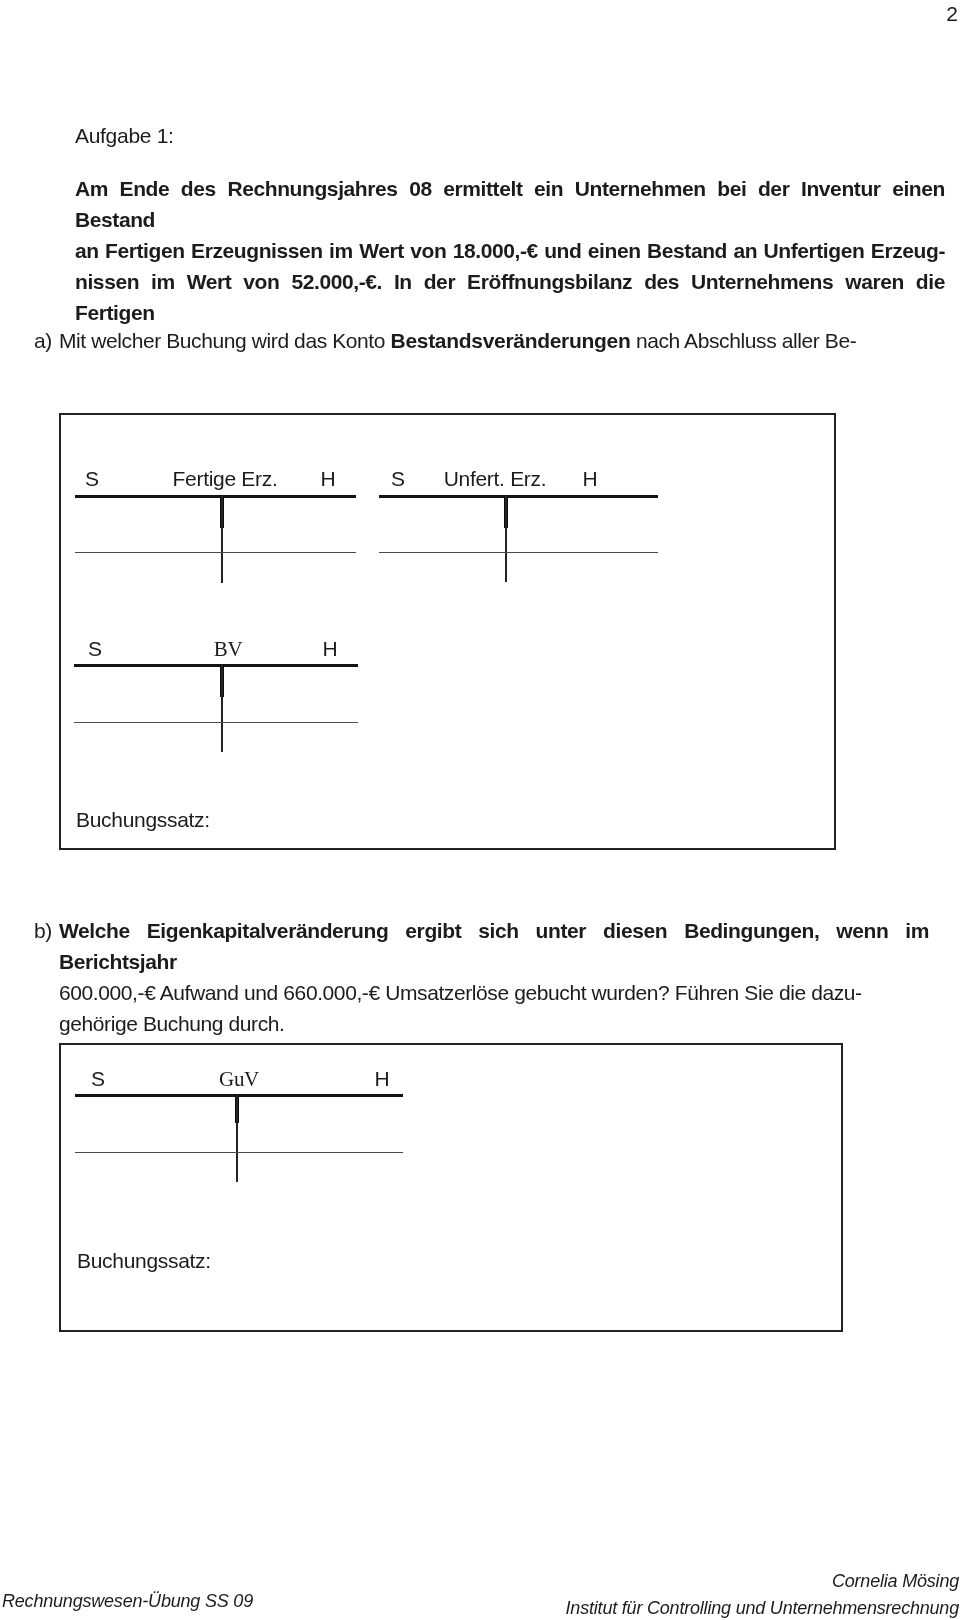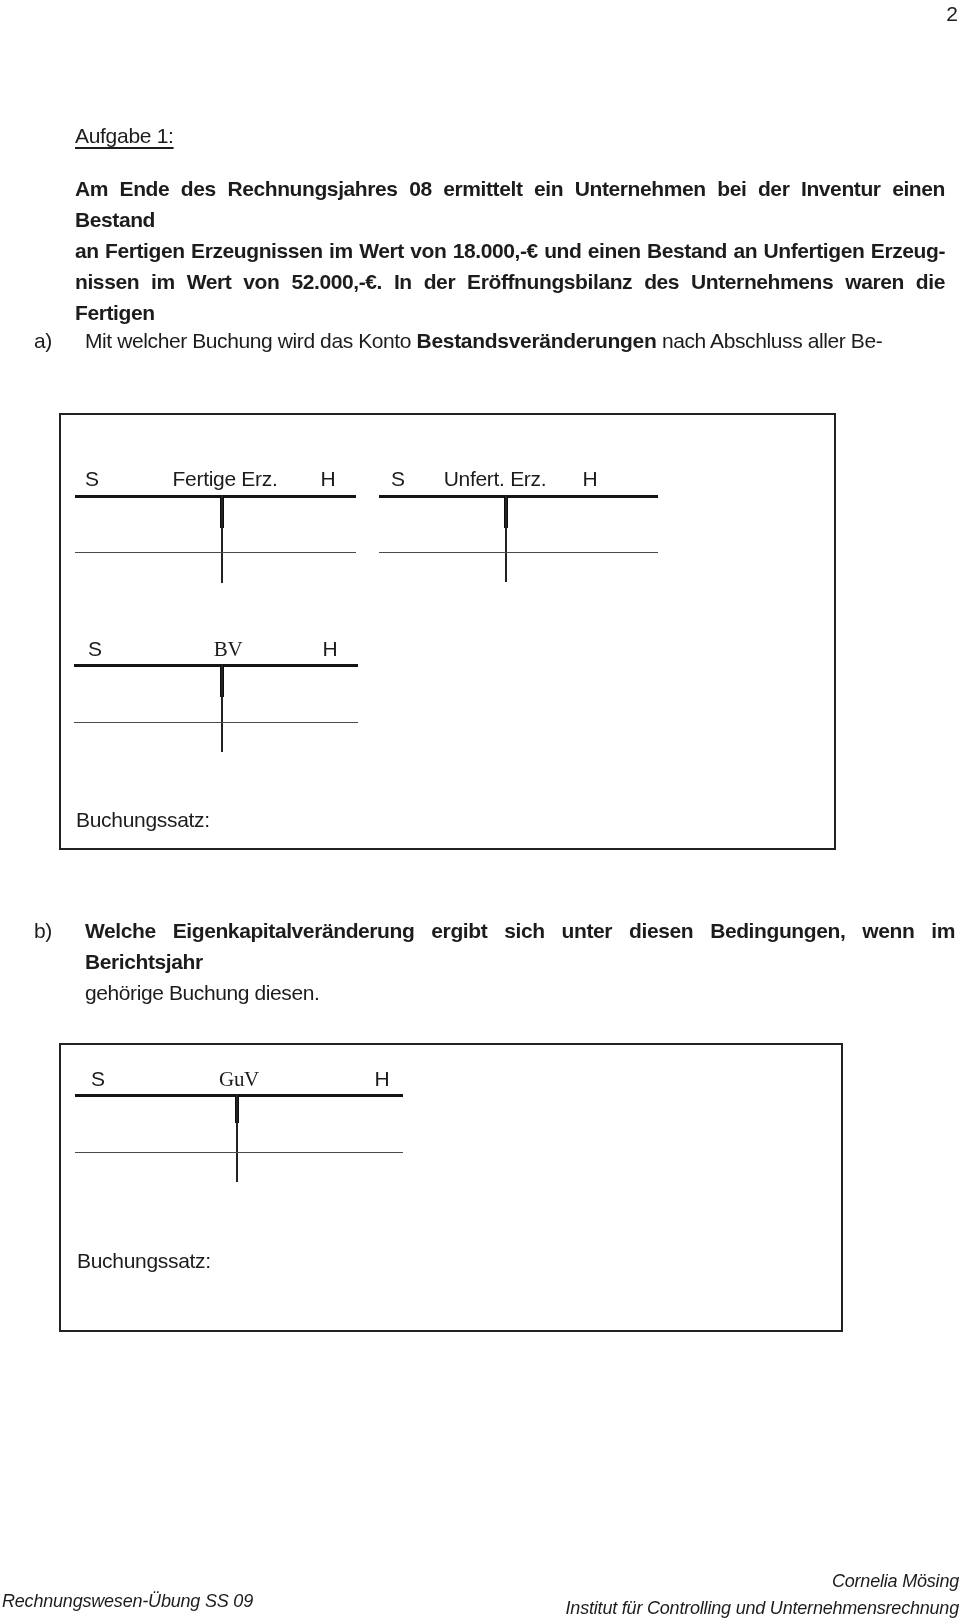--- a/index.html
+++ b/index.html
@@ -5,23 +5,23 @@
   html,body{margin:0;padding:0;background:#e8e8e8;}
   .page{
     position:relative;width:960px;height:1620px;background:#ffffff;
     font-family:"Liberation Sans",sans-serif;color:#1c1c1c;overflow:hidden;
     margin:0 auto;
   }
   .abs{position:absolute;}
   .body-text{font-size:21px;line-height:31px;letter-spacing:-0.4px;}
   .jl{text-align:justify;text-align-last:justify;font-weight:bold;}
   .item-label{position:absolute;left:0;top:0;}
-  .item-body{margin-left:51px;width:870px;}
+  .item-body{margin-left:25px;width:870px;}
   .heading{font-size:21px;line-height:31px;letter-spacing:-0.3px;
-    text-decoration:underline;text-decoration-thickness:2px;text-underline-offset:4px;text-align:center;}
+    text-decoration-thickness:2px;text-underline-offset:4px;text-align:center;}
   .pagenum{font-size:21px;line-height:24px;}
   .answer-box{position:absolute;border:2px solid #222222;background:#ffffff;}
   .lbl{position:absolute;font-size:21px;line-height:24px;letter-spacing:-0.3px;white-space:nowrap;}
   .ctr{transform:translateX(-50%);}
   .hline{position:absolute;background:#141414;height:3px;}
   .thin{position:absolute;background:#4a4a4a;height:1px;}
   .vline{position:absolute;background:#222222;width:2px;}
   .vstub{position:absolute;background:#0d0d0d;width:4px;}
   .footer{font-size:18px;line-height:27px;font-style:italic;letter-spacing:-0.2px;white-space:nowrap;}
   .footer-right{text-align:right;}
@@ -81,21 +81,22 @@
       <div class="thin" style="left:13px;top:307px;width:284px;"></div>
     </div>
 
     <div class="lbl" style="left:15px;top:393px;">Buchungssatz:</div>
   </div>
 
   <div class="abs body-text" style="left:34px;top:915px;width:911px;">
     <span class="item-label">b)</span>
     <div class="item-body">
       <div class="jl">Welche Eigenkapitalveränderung ergibt sich unter diesen Bedingungen, wenn im Berichtsjahr</div>
-      <div>gehörige Buchung diesen.</div>
+      <div>600.000,-€ Aufwand und 660.000,-€ Umsatzerlöse gebucht wurden? Führen Sie die dazu-</div>
+      <div>gehörige Buchung durch.</div>
     </div>
   </div>
 
   <div class="answer-box" style="left:59px;top:1043px;width:780px;height:285px;">
 
     <div>
       <span class="lbl" style="left:30px;top:22px;">S</span>
       <span class="lbl ctr" style="left:178px;top:22px;font-family:Liberation Serif, serif;">GuV</span>
       <span class="lbl ctr" style="left:321px;top:22px;">H</span>
       <div class="hline" style="left:14px;top:49px;width:328px;"></div>

